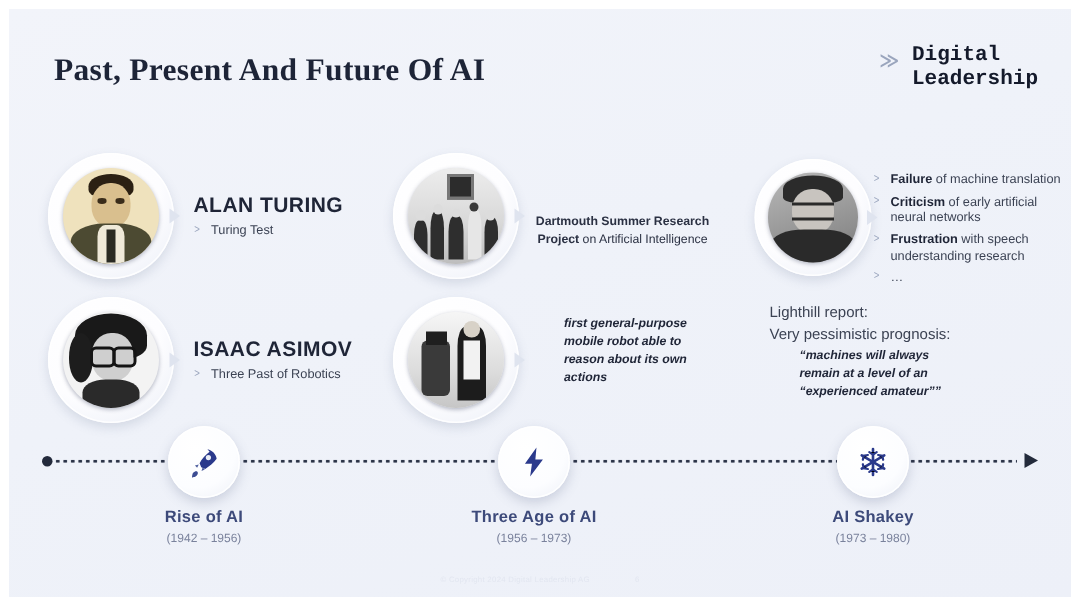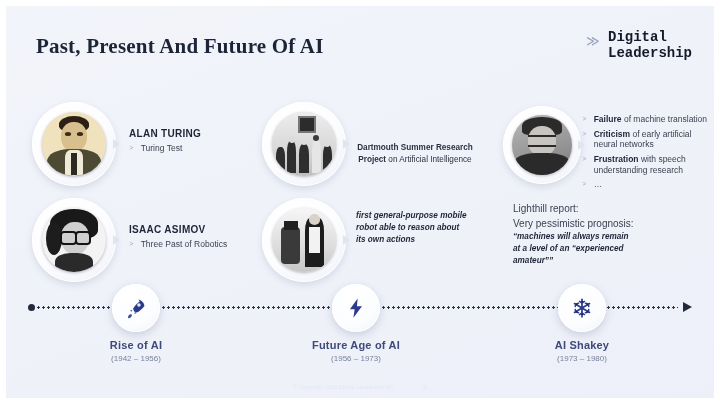--- a/index.html
+++ b/index.html
@@ -89,27 +89,27 @@
   
   .p-light{background:#dcdcdc;}
   .p-light .bg2{position:absolute;inset:0;background:linear-gradient(160deg,#b9b9b9 0%,#8e8e8e 70%,#6f6f6f 100%);}
   .p-light .hair{position:absolute;left:16%;top:4%;width:68%;height:30%;background:#2b2b2b;border-radius:50% 50% 20% 20%;}
   .p-light .face{position:absolute;left:26%;top:18%;width:48%;height:50%;background:#c8c4bf;border-radius:46%;}
   .p-light .glass{position:absolute;left:26%;top:34%;width:48%;height:12%;border-top:2px solid #2a2a2a;border-bottom:2px solid #2a2a2a;}
   .p-light .body{position:absolute;left:4%;top:64%;width:92%;height:40%;background:#2a2a2a;border-radius:40% 40% 0 0;}
 
   
   .tblock{position:absolute;color:#2b3143;}
-  .name{font-weight:bold;font-size:10px;letter-spacing:.3px;color:#1f2537;}
+  .name{font-weight:bold;font-size:14px;letter-spacing:.3px;color:#1f2537;}
   .bullet{display:flex;gap:7px;margin-top:4px;font-size:8.5px;color:#3b4253;line-height:1.25;}
   .chev{color:#9aa5bd;font-size:8px;line-height:1.35;flex:none;transform:scaleX(.8);}
   .bullet b{color:#1f2537;}
   .para{font-size:8.2px;line-height:1.45;color:#2b3143;}
   .para b{font-weight:bold;}
-  .ital{font-style:italic;font-weight:bold;font-size:8.2px;line-height:1.45;color:#1f2537;}
+  .ital{font-style:italic;font-weight:bold;font-size:8.2px;line-height:1.45;color:#1f2537;margin-left:20px;}
   .plain{font-size:10px;line-height:1.45;color:#3b4253;}
 
   
   .tl{position:absolute;left:22px;top:300px;width:664px;height:3px;}
   .tl .dots{position:absolute;left:8px;top:0;right:14px;height:3px;
     background-image:radial-gradient(circle, #2b3347 1.1px, transparent 1.2px);
     background-size:5px 3px;background-repeat:repeat-x;background-position:0 50%;}
   .tl .startdot{position:absolute;left:0;top:-2px;width:7px;height:7px;border-radius:50%;background:#232a3b;}
   .tl .arrow{position:absolute;right:0;top:-4px;width:0;height:0;
     border-top:5px solid transparent;border-bottom:5px solid transparent;border-left:9px solid #232a3b;}
@@ -271,21 +271,21 @@
     <div class="t1">Rise of AI</div>
     <div class="t2">(1942 – 1956)</div>
   </div>
 
   <div class="node" style="left:326px;top:278px;">
     <svg width="22" height="22" viewBox="0 0 24 24">
       <path d="M13.8 1.5 5.4 13.3h5.1L9.2 22.5l9.3-12.4h-5.5z" fill="#2b3a8c"></path>
     </svg>
   </div>
   <div class="tlabel" style="left:260px;top:333px;">
-    <div class="t1">Future Age of AI</div>
+    <div class="t1">Three Age of AI</div>
     <div class="t2">(1956 – 1973)</div>
   </div>
 
   <div class="node" style="left:552px;top:278px;">
     <svg width="22" height="22" viewBox="0 0 24 24">
       <g stroke="#2b3a8c" stroke-width="1.9" stroke-linecap="round">
         <line x1="12" y1="2.5" x2="12" y2="21.5"></line>
         <line x1="3.8" y1="7.2" x2="20.2" y2="16.8"></line>
         <line x1="3.8" y1="16.8" x2="20.2" y2="7.2"></line>
       </g>

